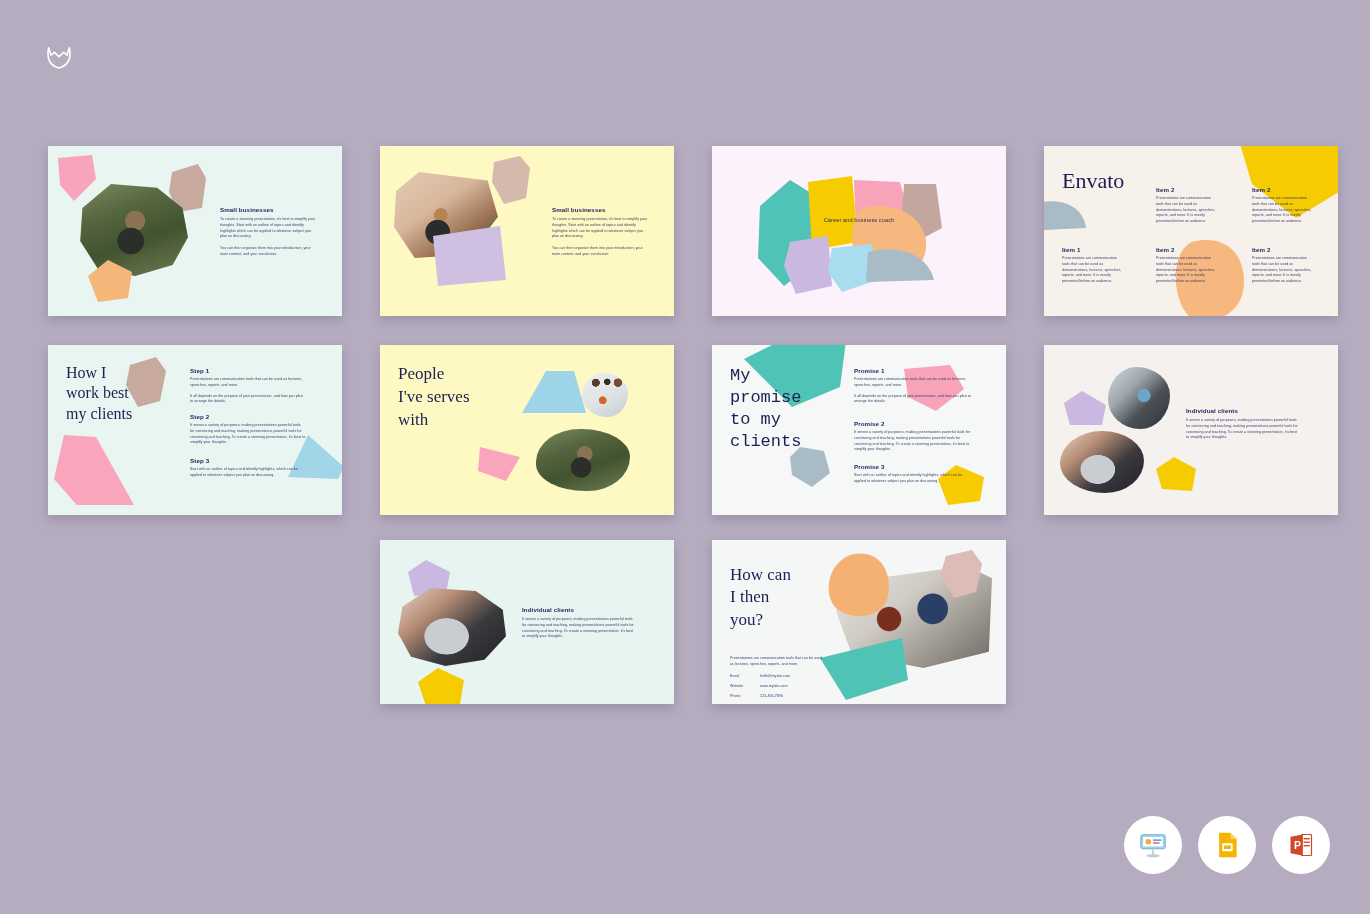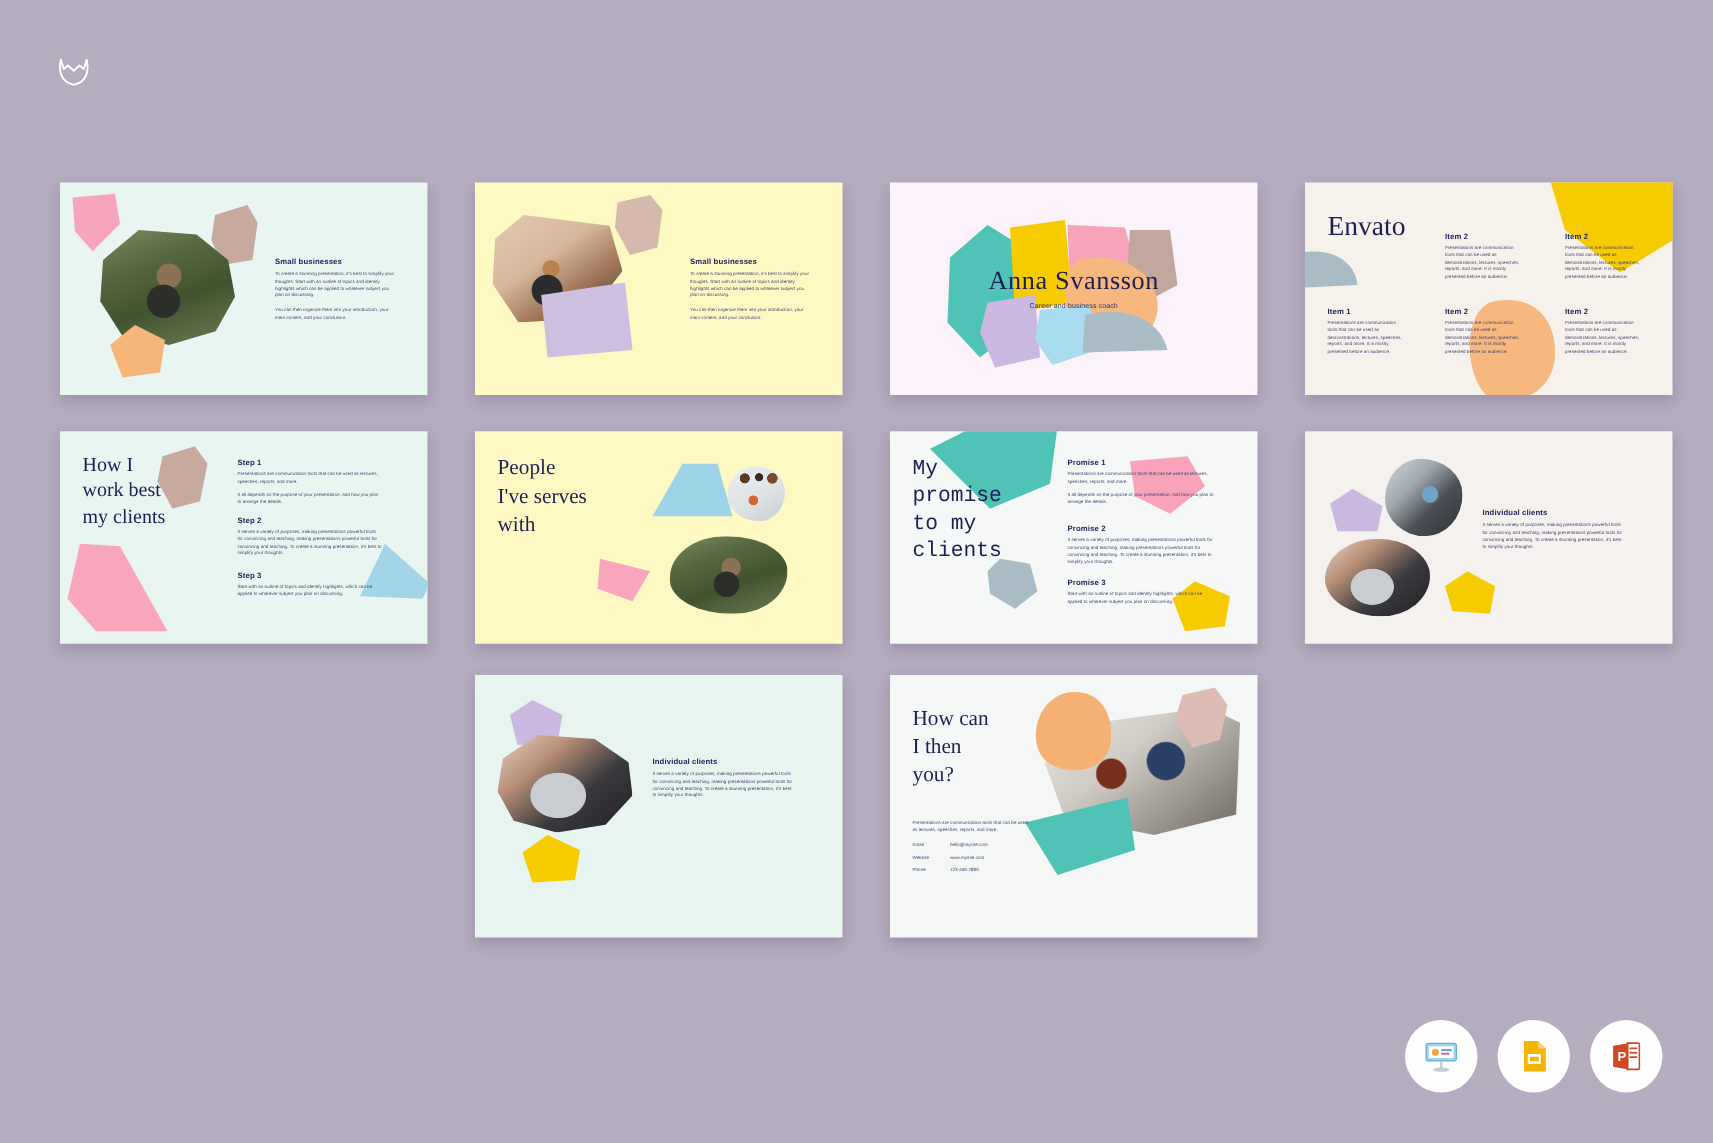--- a/index.html
+++ b/index.html
@@ -19,21 +19,21 @@
   .brand-sub { color:#cbc3d4; font-size:14px; letter-spacing:.2px; line-height:20px; margin-top:1px; }
 
   
   .deck { position:absolute; left:0; top:0; width:1370px; height:914px; }
   .slide {
     position:absolute;
     width:294px; height:170px;
     overflow:hidden;
     box-shadow:0 4px 10px rgba(60,45,80,.22);
   }
-  .slide.tall { height:210px; }
+  .slide.tall { height:164px; }
   .slide-inner { position:absolute; inset:0; overflow:hidden; }
 
   
   .c1 { left:48px; } .c2 { left:380px; } .c3 { left:712px; } .c4 { left:1044px; }
   .r1 { top:146px; } .r2 { top:345px; } .r3 { top:540px; }
 
   .s-head { font-size:6.2px; font-weight:bold; color:#25265e; letter-spacing:.1px; }
   .s-para { font-size:3.6px; line-height:1.62; color:#3b3b6b; letter-spacing:.05px; }
 
   .bigserif {
@@ -166,21 +166,20 @@
       <path d="M48 60 L78 34 L104 50 L108 112 L72 140 L46 112 Z" fill="#4fc3b5"></path>
       <path d="M96 36 L140 30 L146 96 L100 104 Z" fill="#f6cc00"></path>
       <path d="M142 34 L188 36 L196 66 L170 96 L144 82 Z" fill="#f9a3ba"></path>
       <path d="M192 38 L224 38 L230 82 L204 96 L190 68 Z" fill="#c2a79e"></path>
       <path d="M150 62 C182 54 212 70 214 96 C216 124 186 140 162 132 C140 124 132 82 150 62 Z" fill="#f6b87e"></path>
       <path d="M78 96 L116 90 L120 140 L84 148 L72 120 Z" fill="#cbb8e0"></path>
       <path d="M120 102 L160 98 L166 134 L130 146 L116 126 Z" fill="#a9dcee"></path>
       <path d="M156 106 C186 98 216 108 222 134 L154 136 Z" fill="#a9bcc6"></path>
     </svg>
     <div style="position:absolute;left:0;top:66px;width:294px;text-align:center;">
-      <div class="bigserif" style="font-size:21px;letter-spacing:.5px;">Anna  Svansson</div>
       <div style="font-size:5.6px;color:#2c2f5e;margin-top:5px;letter-spacing:.1px;">Career and business coach</div>
     </div>
   </div>
 </div>
 
 <div class="slide c4 r1 bg-cream">
   <div class="slide-inner">
     <svg class="shape" style="left:186px;top:-4px;" width="114" height="84">
       <path d="M10 2 L108 0 L112 48 L66 76 L22 42 Z" fill="#f6cc00"></path>
     </svg>

